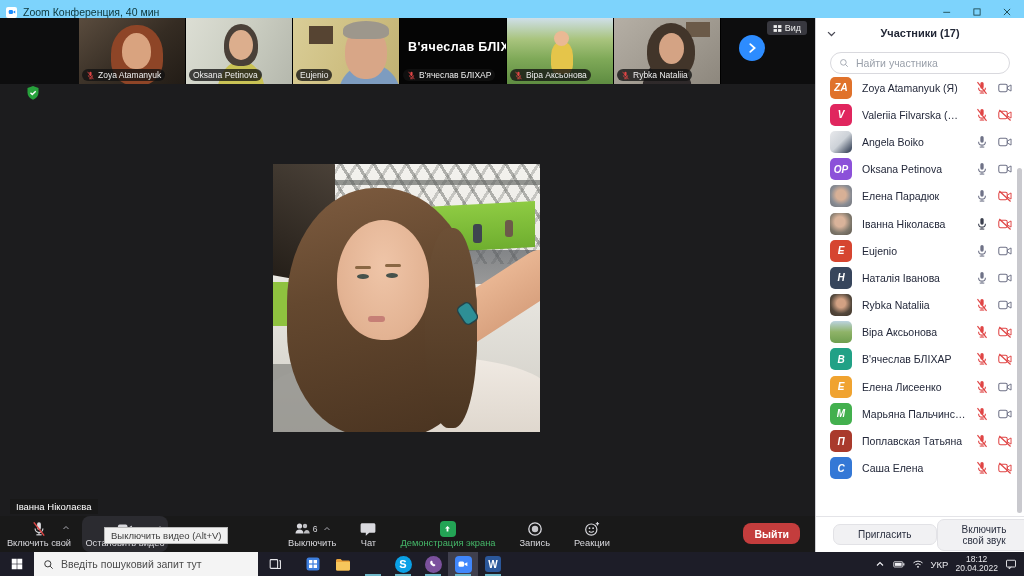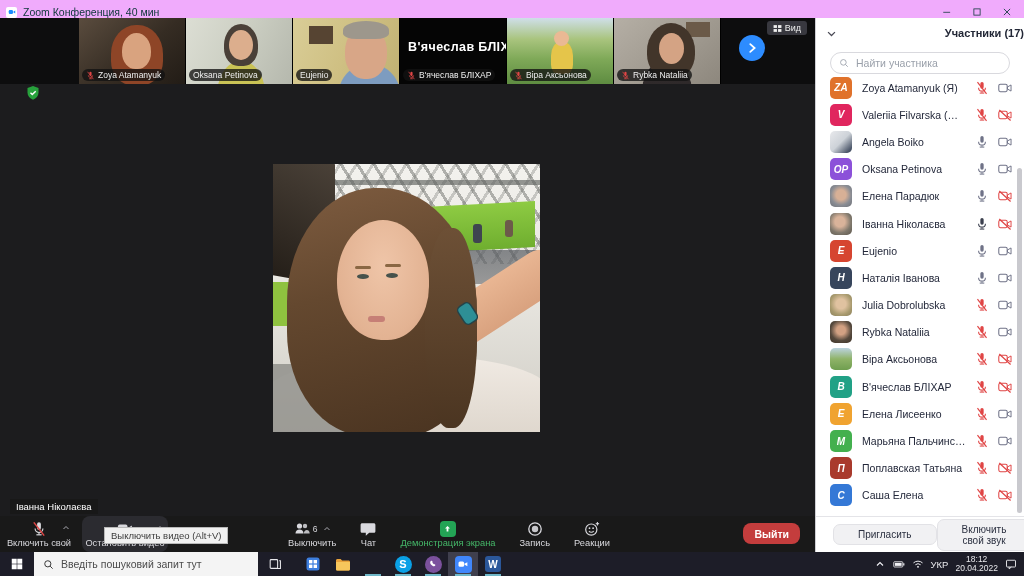--- a/index.html
+++ b/index.html
@@ -1,21 +1,21 @@
 <!DOCTYPE html>
 <html><head>
 <meta charset="utf-8">
 <style>
   html,body{margin:0;padding:0;}
   body{width:1024px;height:576px;position:relative;overflow:hidden;background:#000;
        font-family:"Liberation Sans",sans-serif;-webkit-font-smoothing:antialiased;}
   svg{display:block;}
 
   
-  .titlebar{position:absolute;left:0;top:0;width:100%;height:18px;background:#f0abfc;
+  .titlebar{position:absolute;left:0;top:0;width:100%;height:18px;background:#7dd3fc;
             display:flex;align-items:center;padding:12px 6px;box-sizing:border-box;}
   .tb-appicon{width:11px;height:11px;background:#fff;border-radius:2px;display:flex;
               align-items:center;justify-content:center;margin-right:6px;flex:none;}
   .tb-appicon svg{width:8px;height:8px;color:#1a8cff;}
   .tb-title{font-size:10.5px;color:#0c3538;white-space:nowrap;}
   .tb-controls{margin-left:auto;display:flex;gap:20px;align-items:center;margin-right:6px;color:#163d40;}
   .wc svg{width:10px;height:10px;}
 
   
   .video-area{position:absolute;left:0;top:18px;width:815px;height:534px;background:#1c1c1e;overflow:hidden;}
@@ -115,21 +115,21 @@
   .share-box svg{width:11px;height:11px;}
   .tbtn.share{color:#45b869;}
   .leave{position:absolute;right:15px;top:7px;height:21px;padding:0 11px;background:#c43d3d;color:#fff;
          border:none;border-radius:8px;font-size:10.5px;font-weight:bold;font-family:inherit;}
   .tooltip{position:absolute;left:104px;top:509px;background:#f1f1f1;border:1px solid #b9b9b9;color:#3c3c3c;
            font-size:9.5px;padding:2px 6px;z-index:40;white-space:nowrap;}
 
   
   .sidebar{position:absolute;left:815px;top:18px;width:209px;height:534px;background:#fff;
            border-left:1px solid #cfcfd4;box-sizing:border-box;}
-  .sb-header{position:relative;height:30px;display:flex;align-items:center;justify-content:flex-end;}
+  .sb-header{position:relative;height:30px;display:flex;align-items:center;justify-content:center;}
   .sb-chev{position:absolute;left:10px;top:10px;width:11px;height:11px;color:#4a4a55;}
   .sb-chev svg{width:11px;height:11px;}
   .sb-title{font-size:11px;font-weight:bold;color:#222736;}
   .sb-search{position:absolute;left:14px;right:14px;top:34px;height:22px;border:1px solid #d9d9de;border-radius:11px;
              display:flex;align-items:center;padding:0 8px;gap:5px;box-sizing:border-box;color:#9aa0aa;background:#fff;}
   .sb-search svg{width:10px;height:10px;flex:none;}
   .sb-search input{border:none;outline:none;flex:1;font-size:10.5px;font-family:inherit;color:#333;background:transparent;min-width:0;}
   .sb-search input::placeholder{color:#9aa0aa;}
   .sb-list{position:absolute;left:0;top:56px;width:100%;}
   .p-row{height:27.2px;display:flex;align-items:center;padding:0 12px 0 14px;box-sizing:border-box;}
@@ -608,39 +608,20 @@
             </svg>
           </span>
           <span class="p-ic ic-grey">
             <svg viewBox="0 0 16 16">
               <rect x="0.9" y="3.6" width="9.6" height="8.6" rx="1.8" fill="none" stroke="currentColor" stroke-width="1.2"></rect>
               <path d="M10.8 6.9l4.1-2.4v7l-4.1-2.4z" fill="none" stroke="currentColor" stroke-width="1.1" stroke-linejoin="round"></path>
             </svg>
           </span>
         </div>
         <div class="p-row">
-          <div class="p-avatar pav-julia"></div>
-          <span class="p-name">Julia Dobrolubska</span>
-          <span class="p-ic ic-red">
-            <svg viewBox="0 0 16 16">
-              <rect x="6.1" y="1.2" width="3.8" height="7.6" rx="1.9" fill="currentColor"></rect>
-              <path d="M4.1 7.6a3.9 3.9 0 0 0 7.8 0" fill="none" stroke="currentColor" stroke-width="1.2"></path>
-              <line x1="8" y1="11.7" x2="8" y2="13.5" stroke="currentColor" stroke-width="1.2"></line>
-              <line x1="5.4" y1="13.8" x2="10.6" y2="13.8" stroke="currentColor" stroke-width="1.2"></line>
-              <line x1="2.8" y1="1.4" x2="13.2" y2="14.6" stroke="currentColor" stroke-width="1.4"></line>
-            </svg>
-          </span>
-          <span class="p-ic ic-grey">
-            <svg viewBox="0 0 16 16">
-              <rect x="0.9" y="3.6" width="9.6" height="8.6" rx="1.8" fill="none" stroke="currentColor" stroke-width="1.2"></rect>
-              <path d="M10.8 6.9l4.1-2.4v7l-4.1-2.4z" fill="none" stroke="currentColor" stroke-width="1.1" stroke-linejoin="round"></path>
-            </svg>
-          </span>
-        </div>
-        <div class="p-row">
           <div class="p-avatar pav-rybka2"></div>
           <span class="p-name">Rybka Nataliia</span>
           <span class="p-ic ic-red">
             <svg viewBox="0 0 16 16">
               <rect x="6.1" y="1.2" width="3.8" height="7.6" rx="1.9" fill="currentColor"></rect>
               <path d="M4.1 7.6a3.9 3.9 0 0 0 7.8 0" fill="none" stroke="currentColor" stroke-width="1.2"></path>
               <line x1="8" y1="11.7" x2="8" y2="13.5" stroke="currentColor" stroke-width="1.2"></line>
               <line x1="5.4" y1="13.8" x2="10.6" y2="13.8" stroke="currentColor" stroke-width="1.2"></line>
               <line x1="2.8" y1="1.4" x2="13.2" y2="14.6" stroke="currentColor" stroke-width="1.4"></line>
             </svg>

